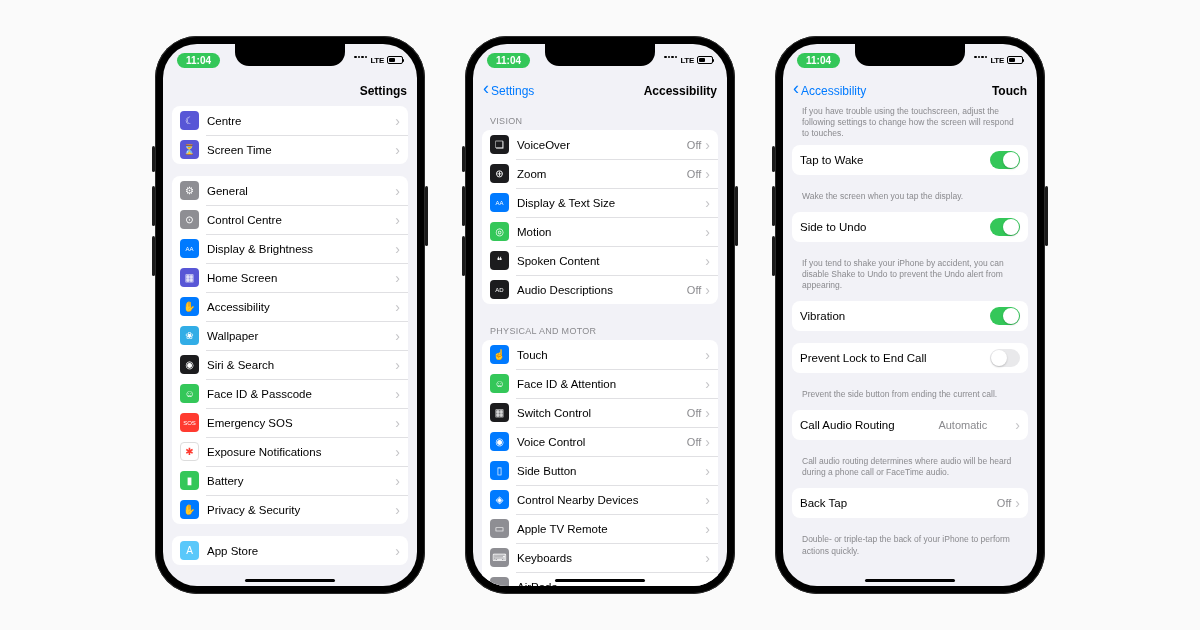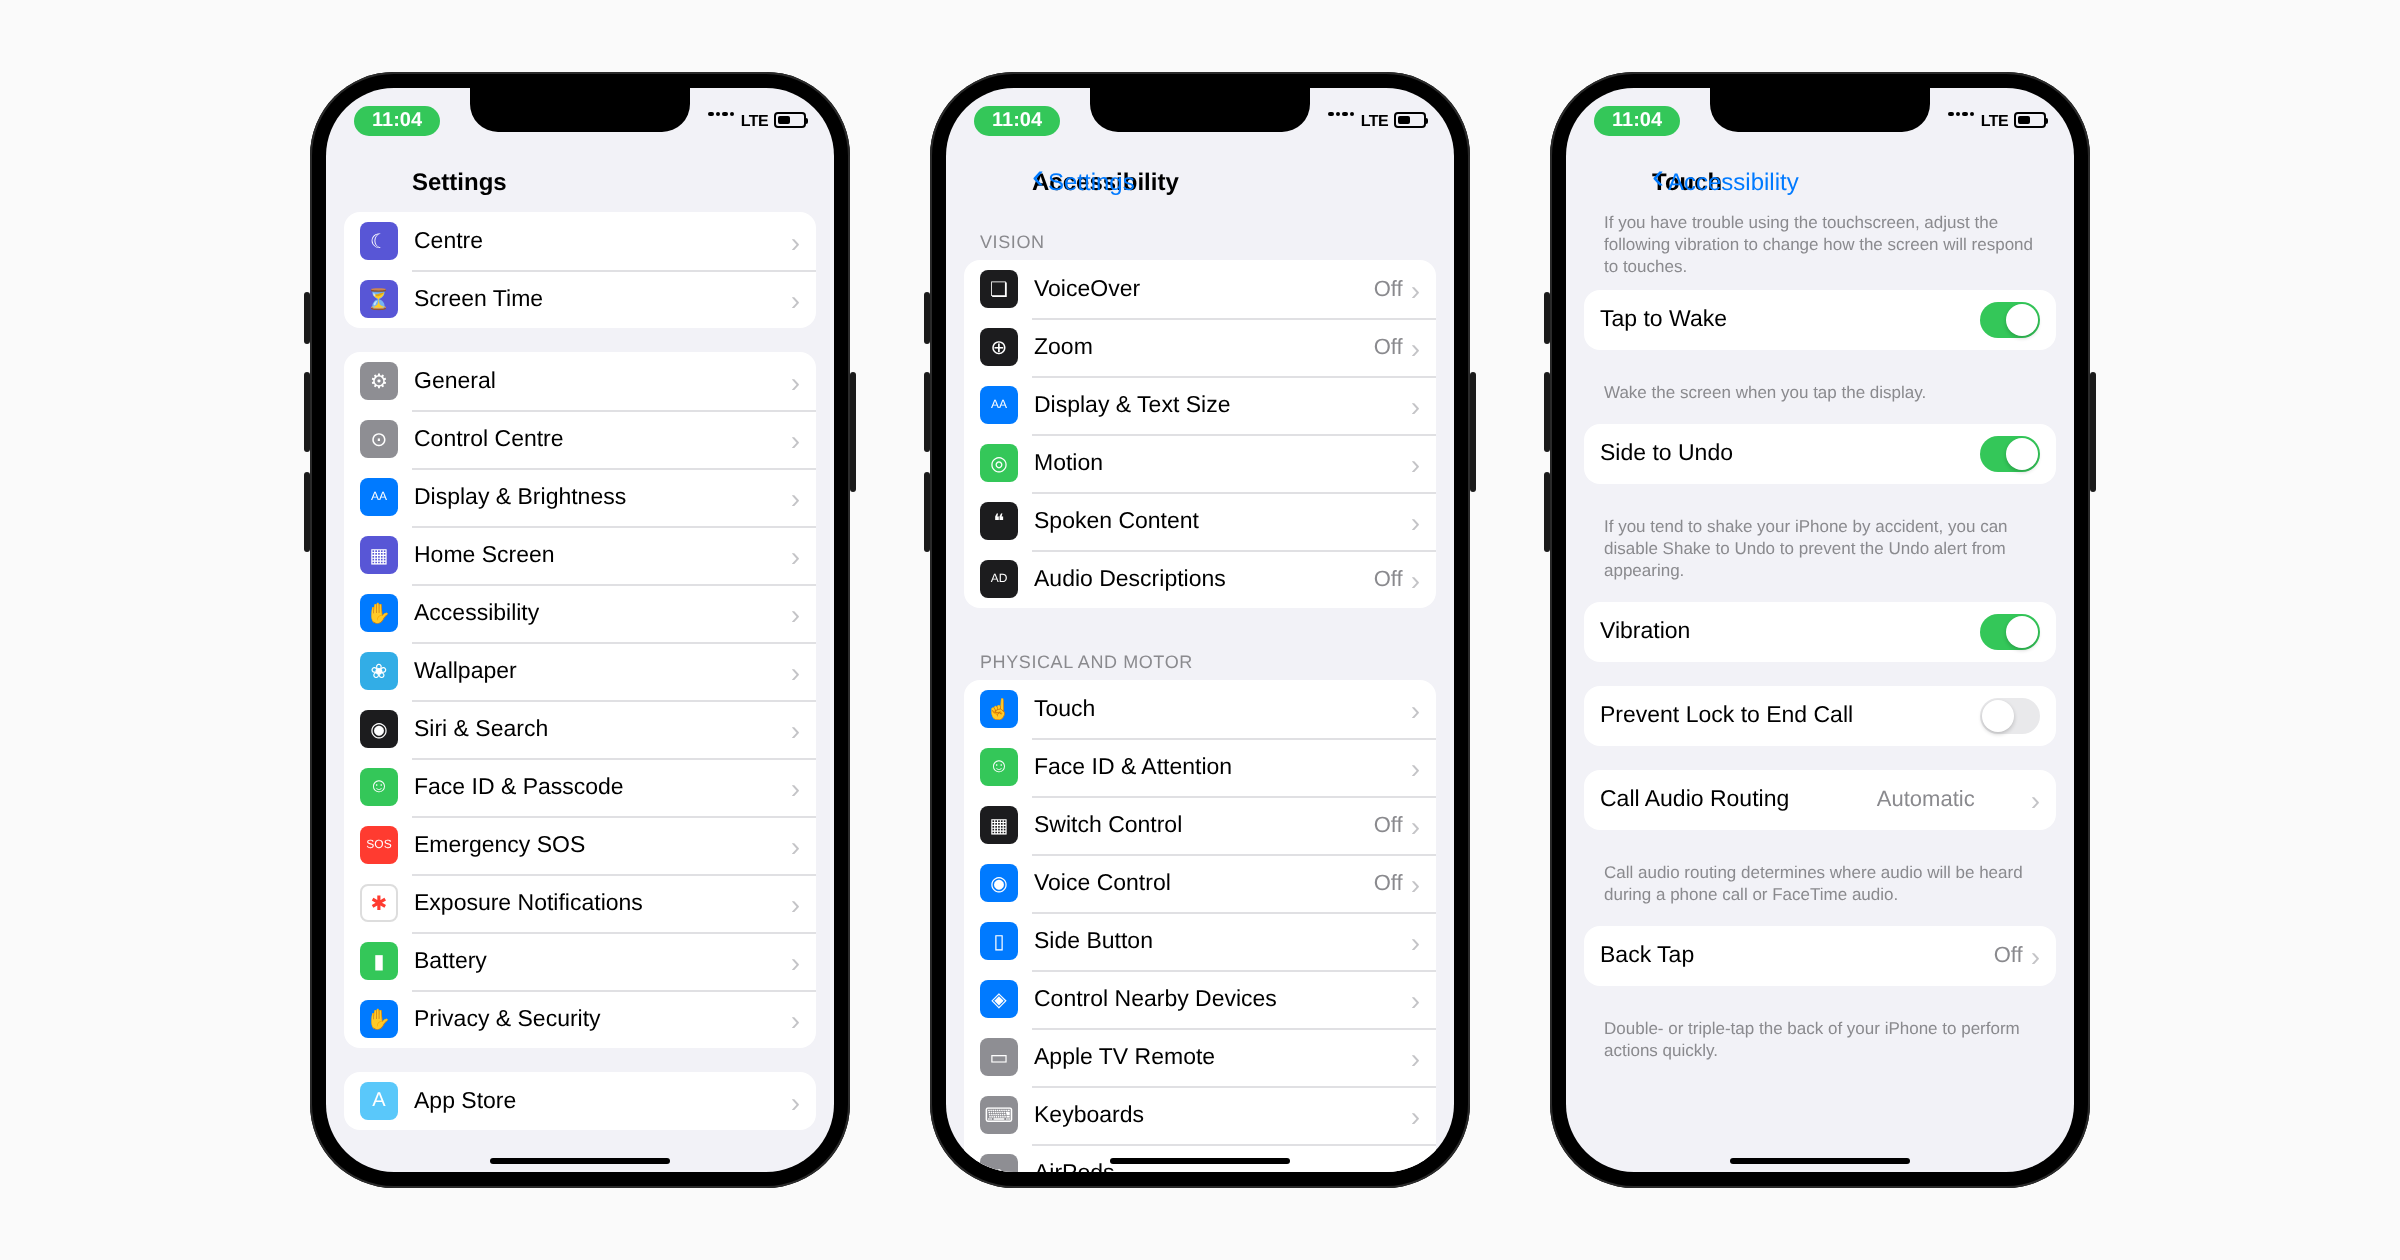--- a/index.html
+++ b/index.html
@@ -37,22 +37,22 @@
     padding: 0 14px; font-size:10px; font-weight:600;
   }
   .time-pill { background:#34c759; color:#fff; padding:2px 9px; border-radius:10px; font-size:10px; }
   .status-right { display:flex; gap:3px; font-size:8px; letter-spacing:-0.3px; }
   .signal-dots { display:flex; gap:1px; }
   .signal-dots span { width:2.5px; height:2.5px; background:#000; border-radius:50%; }
   .battery { width:16px; height:8px; border:1px solid #000; border-radius:2px; position:relative; }
   .battery::after { content:""; position:absolute; right:-2px; top:2px; width:1px; height:3px; background:#000; border-radius:0 1px 1px 0;}
   .battery-fill { position:absolute; left:1px; top:1px; bottom:1px; width:6px; background:#000; border-radius:1px;}
   .nav-bar {
-    height: 30px; display:flex; align-items:center; justify-content:flex-start;
-    position:relative; padding: 0 10px; margin-left: 33px;
+    height: 30px; display:flex; align-items:center; justify-content:flex-end;
+    position:relative; padding: 0 10px;
   }
   .nav-title { font-weight:600; font-size:12px; }
   .nav-back { position:absolute; left:10px; color:#007aff; font-size:12px; display:flex; align-items:center; gap:2px; }
   .chev-left::before { content:"‹"; font-size:18px; line-height:0; position:relative; top:-1px; font-weight:500;}
   .content { height: calc(100% - 62px); overflow:hidden; padding: 0 9px; }
   .section-header {
     font-size:9px; color:#8a8a8e; padding: 10px 8px 4px; text-transform:uppercase; letter-spacing:0.3px;
   }
   .group {
     background:#fff; border-radius:8px; overflow:hidden; margin-bottom:12px;
@@ -354,21 +354,21 @@
       </span>
     </div>
     <div class="nav-bar">
       <span class="nav-back">
           <span class="chev-left"></span>
           <span>Accessibility</span>
         </span>
       <span class="nav-title">Touch</span>
     </div>
     <div class="content" id="p3-content">
-        <div class="header-text">If you have trouble using the touchscreen, adjust the following vibration to change how the screen will respond to touches.</div>
+        <div class="header-text">If you have trouble using the touchscreen, adjust the following settings to change how the screen will respond to touches.</div>
         <div class="group noicon">
           <div class="row" style="min-height: 30px;">
             <span class="label">Tap to Wake</span>
             <span class="toggle on">
               <span class="knob"></span>
             </span>
           </div>
         </div>
         <div class="footer-text">Wake the screen when you tap the display.</div>
         <div class="group noicon">
@@ -389,20 +389,21 @@
           </div>
         </div>
         <div class="group noicon">
           <div class="row" style="min-height: 30px;">
             <span class="label">Prevent Lock to End Call</span>
             <span class="toggle off">
               <span class="knob"></span>
             </span>
           </div>
         </div>
+        <div class="footer-text">Prevent the side button from ending the current call.</div>
         <div class="group noicon">
           <div class="row" style="min-height: 30px; gap: 24px;">
             <span class="label">Call Audio Routing</span>
             <span class="value">Automatic</span>
             <span class="chev">›</span>
           </div>
         </div>
         <div class="footer-text">Call audio routing determines where audio will be heard during a phone call or FaceTime audio.</div>
         <div class="group noicon">
           <div class="row" style="min-height: 30px;">

